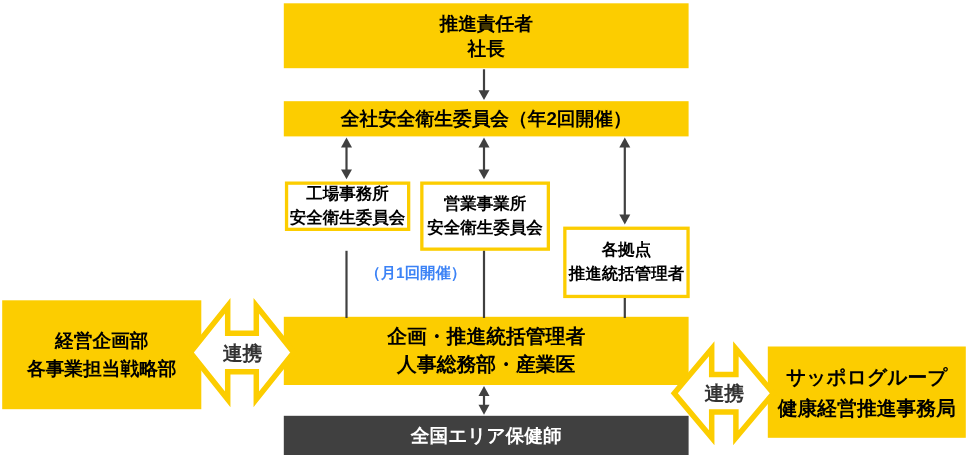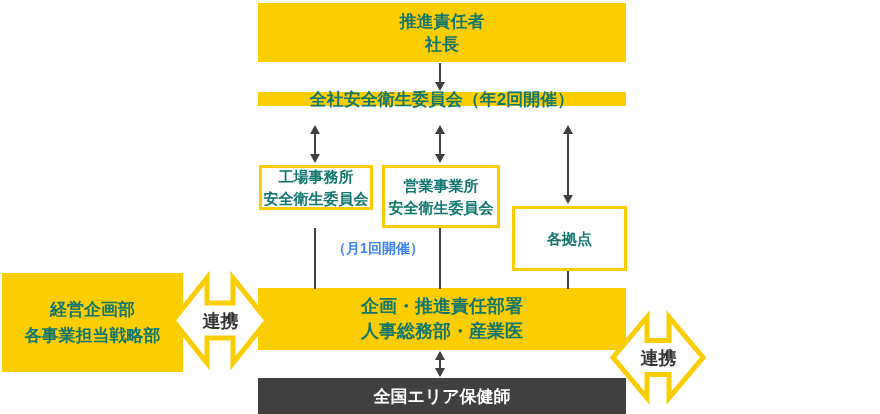--- a/index.html
+++ b/index.html
@@ -13,21 +13,21 @@
   }
   .box {
     position: absolute;
     box-sizing: border-box;
     display: flex;
     flex-direction: column;
     align-items: center;
     justify-content: center;
     text-align: center;
     font-weight: bold;
-    color: #0f766e;
+    color: #000000;
   }
   .yellow { background: #fccd00; }
   .outlined { background: #ffffff; border: 3px solid #fccd00; }
   .dark { background: #404040; color: #ffffff; }
   .note {
     position: absolute;
     font-weight: bold;
     color: #3b82f6;
     text-align: center;
   }
@@ -48,54 +48,59 @@
 </head>
 <body>
 
 <div class="canvas">
 
   <div class="box yellow" style="left:258px; top:3px; width:368px; height:59px; font-size:17px; line-height:23px;">
     <div>推進責任者</div>
     <div>社長</div>
   </div>
 
-  <div class="box yellow" style="left:258px; top:92px; width:368px; height:14px; font-size:17px;">
+  <div class="box yellow" style="left:258px; top:92px; width:368px; height:32px; font-size:17px;">
     <div>全社安全衛生委員会（年2回開催）</div>
   </div>
 
   <div class="box outlined" style="left:259px; top:165px; width:114px; height:45px; font-size:15px; line-height:22px;">
     <div>工場事務所</div>
     <div>安全衛生委員会</div>
   </div>
 
   <div class="box outlined" style="left:382px; top:165px; width:118px; height:63px; font-size:15px; line-height:22px;">
     <div>営業事業所</div>
     <div>安全衛生委員会</div>
   </div>
 
   <div class="box outlined" style="left:512px; top:206px; width:115px; height:65px; font-size:15px; line-height:22px;text-align:center;">
     <div>各拠点</div>
+    <div>推進統括管理者</div>
   </div>
 
   <div class="note" style="left:316px; top:240px; width:124px; font-size:14px;">（月1回開催）</div>
 
   <div class="box yellow" style="left:258px; top:288px; width:368px; height:62px; font-size:18px; line-height:25px;">
-    <div>企画・推進責任部署</div>
+    <div>企画・推進統括管理者</div>
     <div>人事総務部・産業医</div>
   </div>
 
   <div class="box dark" style="left:258px; top:378px; width:368px; height:36px; font-size:17px;">
     <div>全国エリア保健師</div>
   </div>
 
   <div class="box yellow" style="left:2px; top:273px; width:181px; height:99px; font-size:17px; line-height:26px;">
     <div>経営企画部</div>
     <div>各事業担当戦略部</div>
   </div>
 
+  <div class="box yellow" style="left:698px; top:315px; width:180px; height:83px; font-size:18px; line-height:28px;">
+    <div>サッポログループ</div>
+    <div>健康経営推進事務局</div>
+  </div>
 
   <svg class="overlay" viewBox="0 0 880 414" xmlns="http://www.w3.org/2000/svg">
 
     <g stroke="#404040" fill="#404040">
       <line x1="440" y1="63" x2="440" y2="83" stroke-width="2"></line>
       <polygon points="440,91 435,82 445,82" stroke="none"></polygon>
     </g>
 
     <g stroke="#404040" fill="#404040">
       <line x1="315" y1="130" x2="315" y2="158" stroke-width="2"></line>

